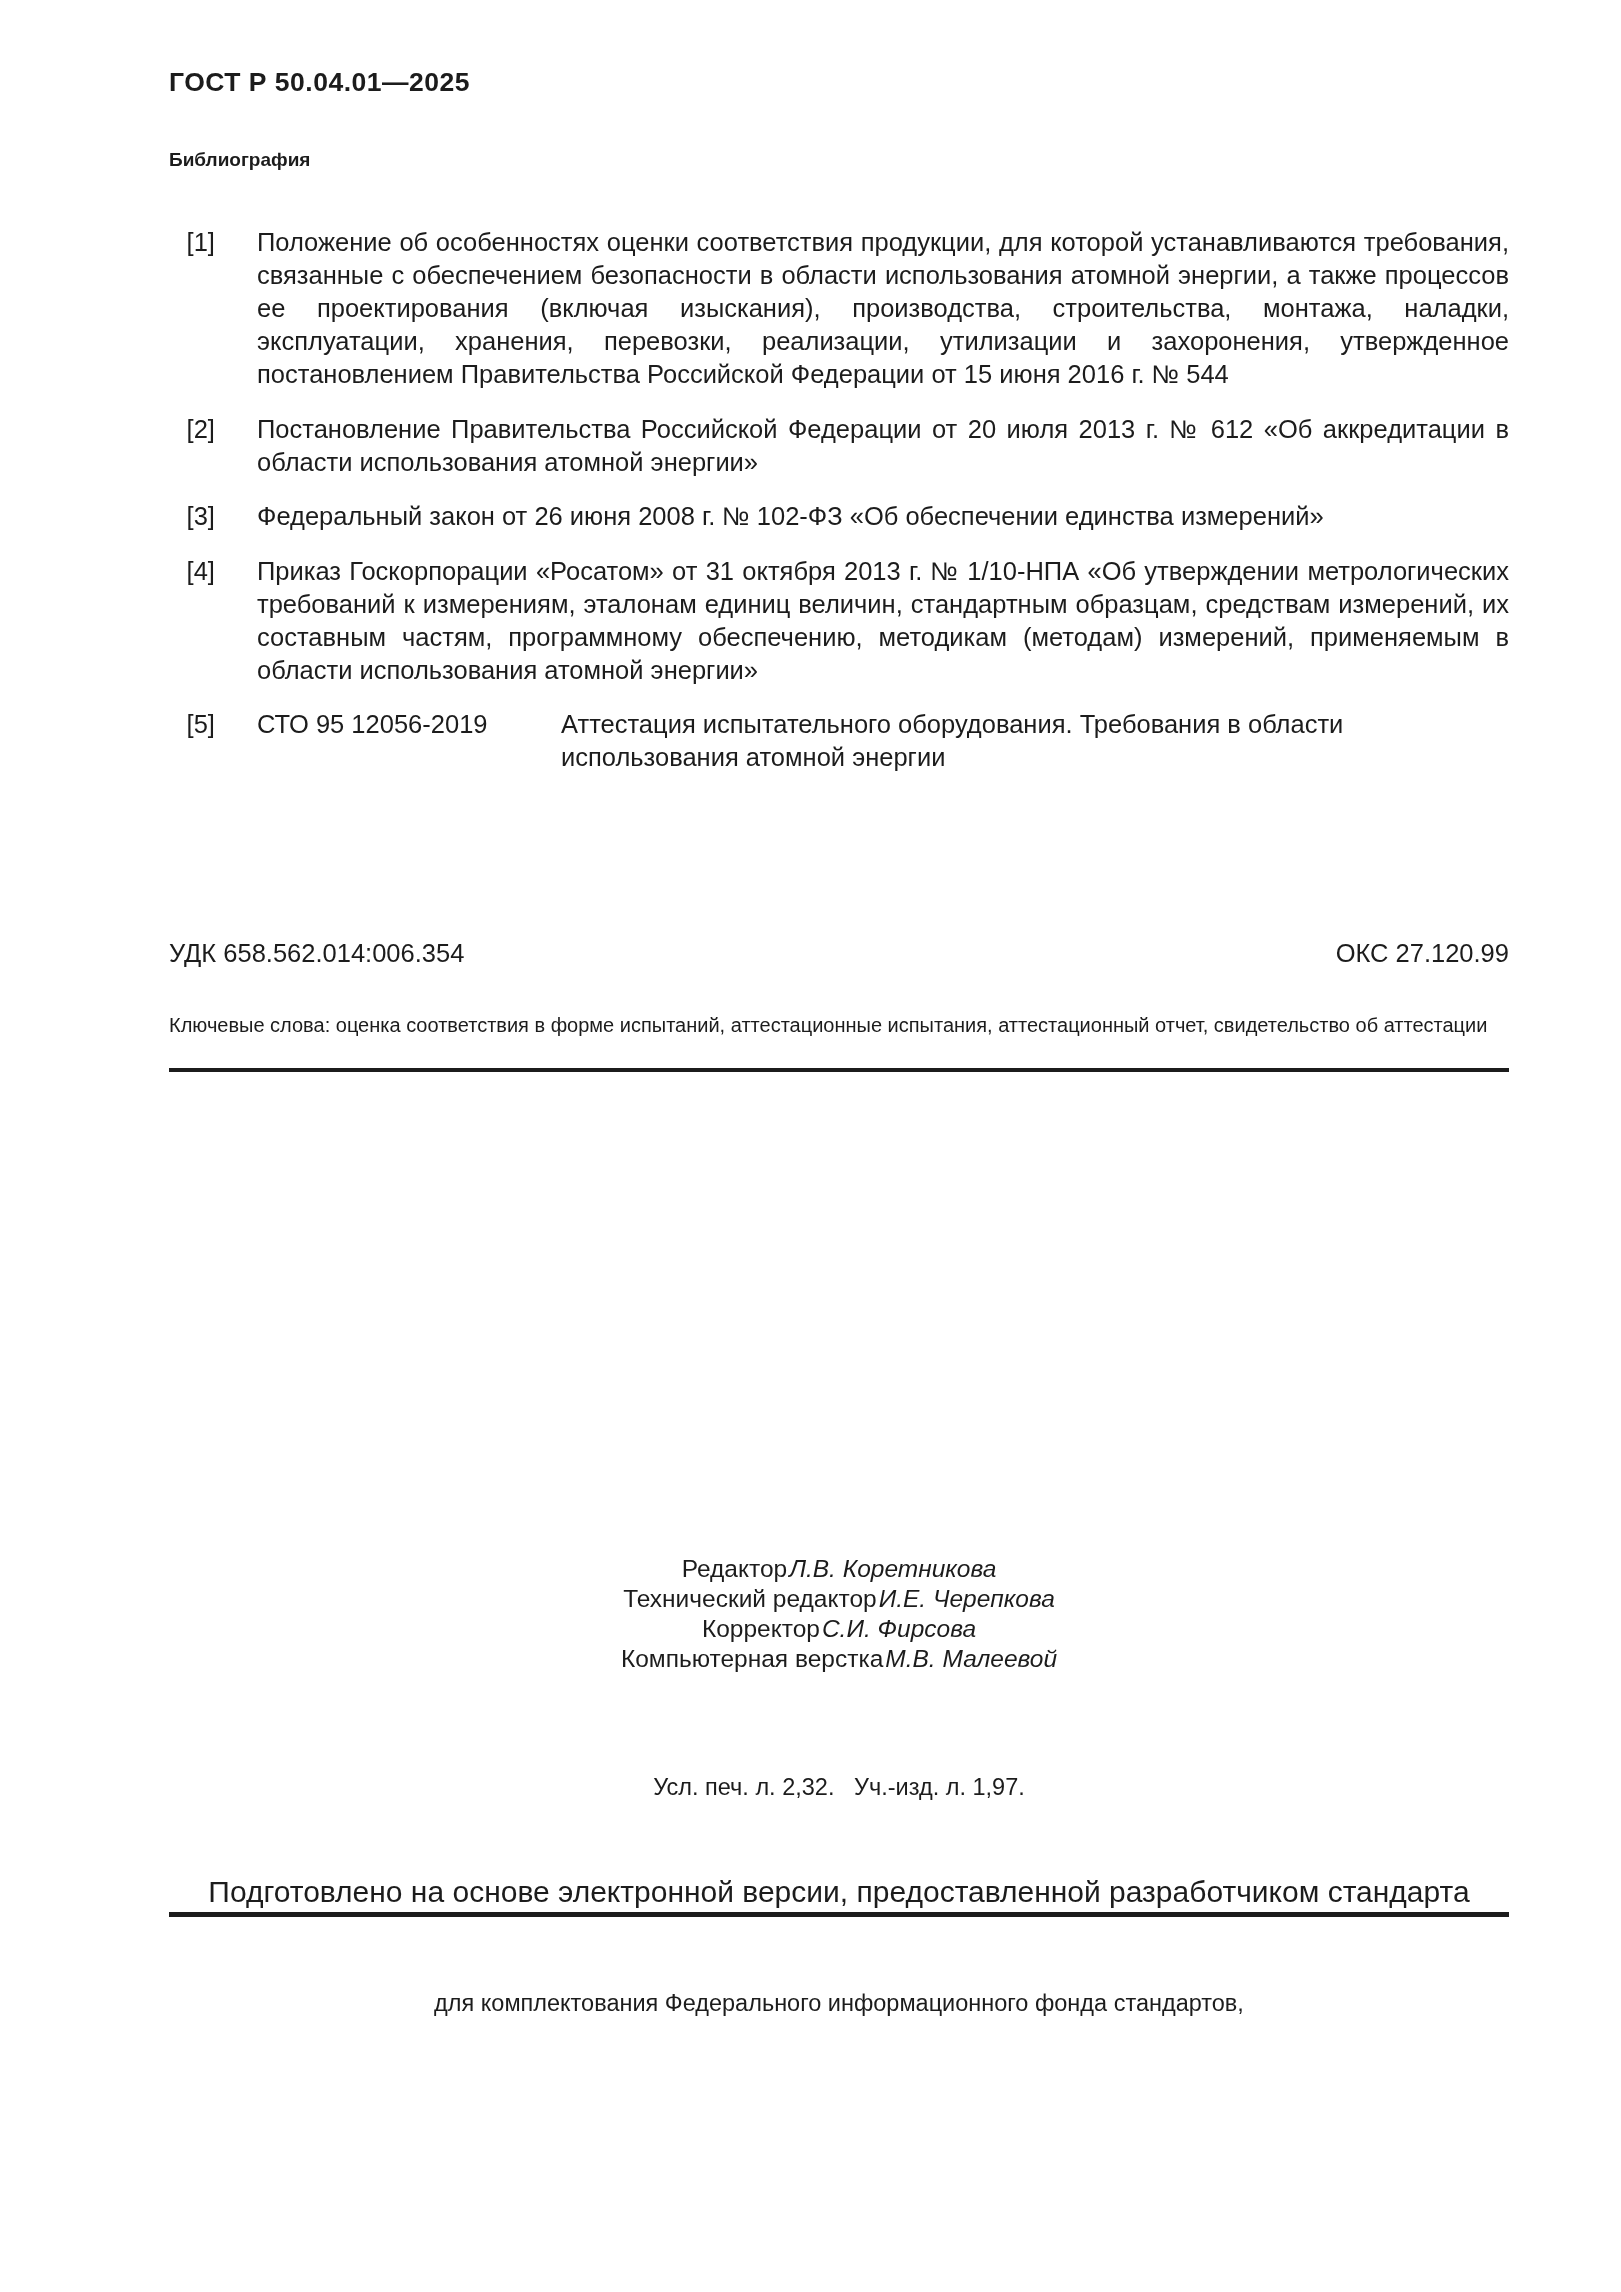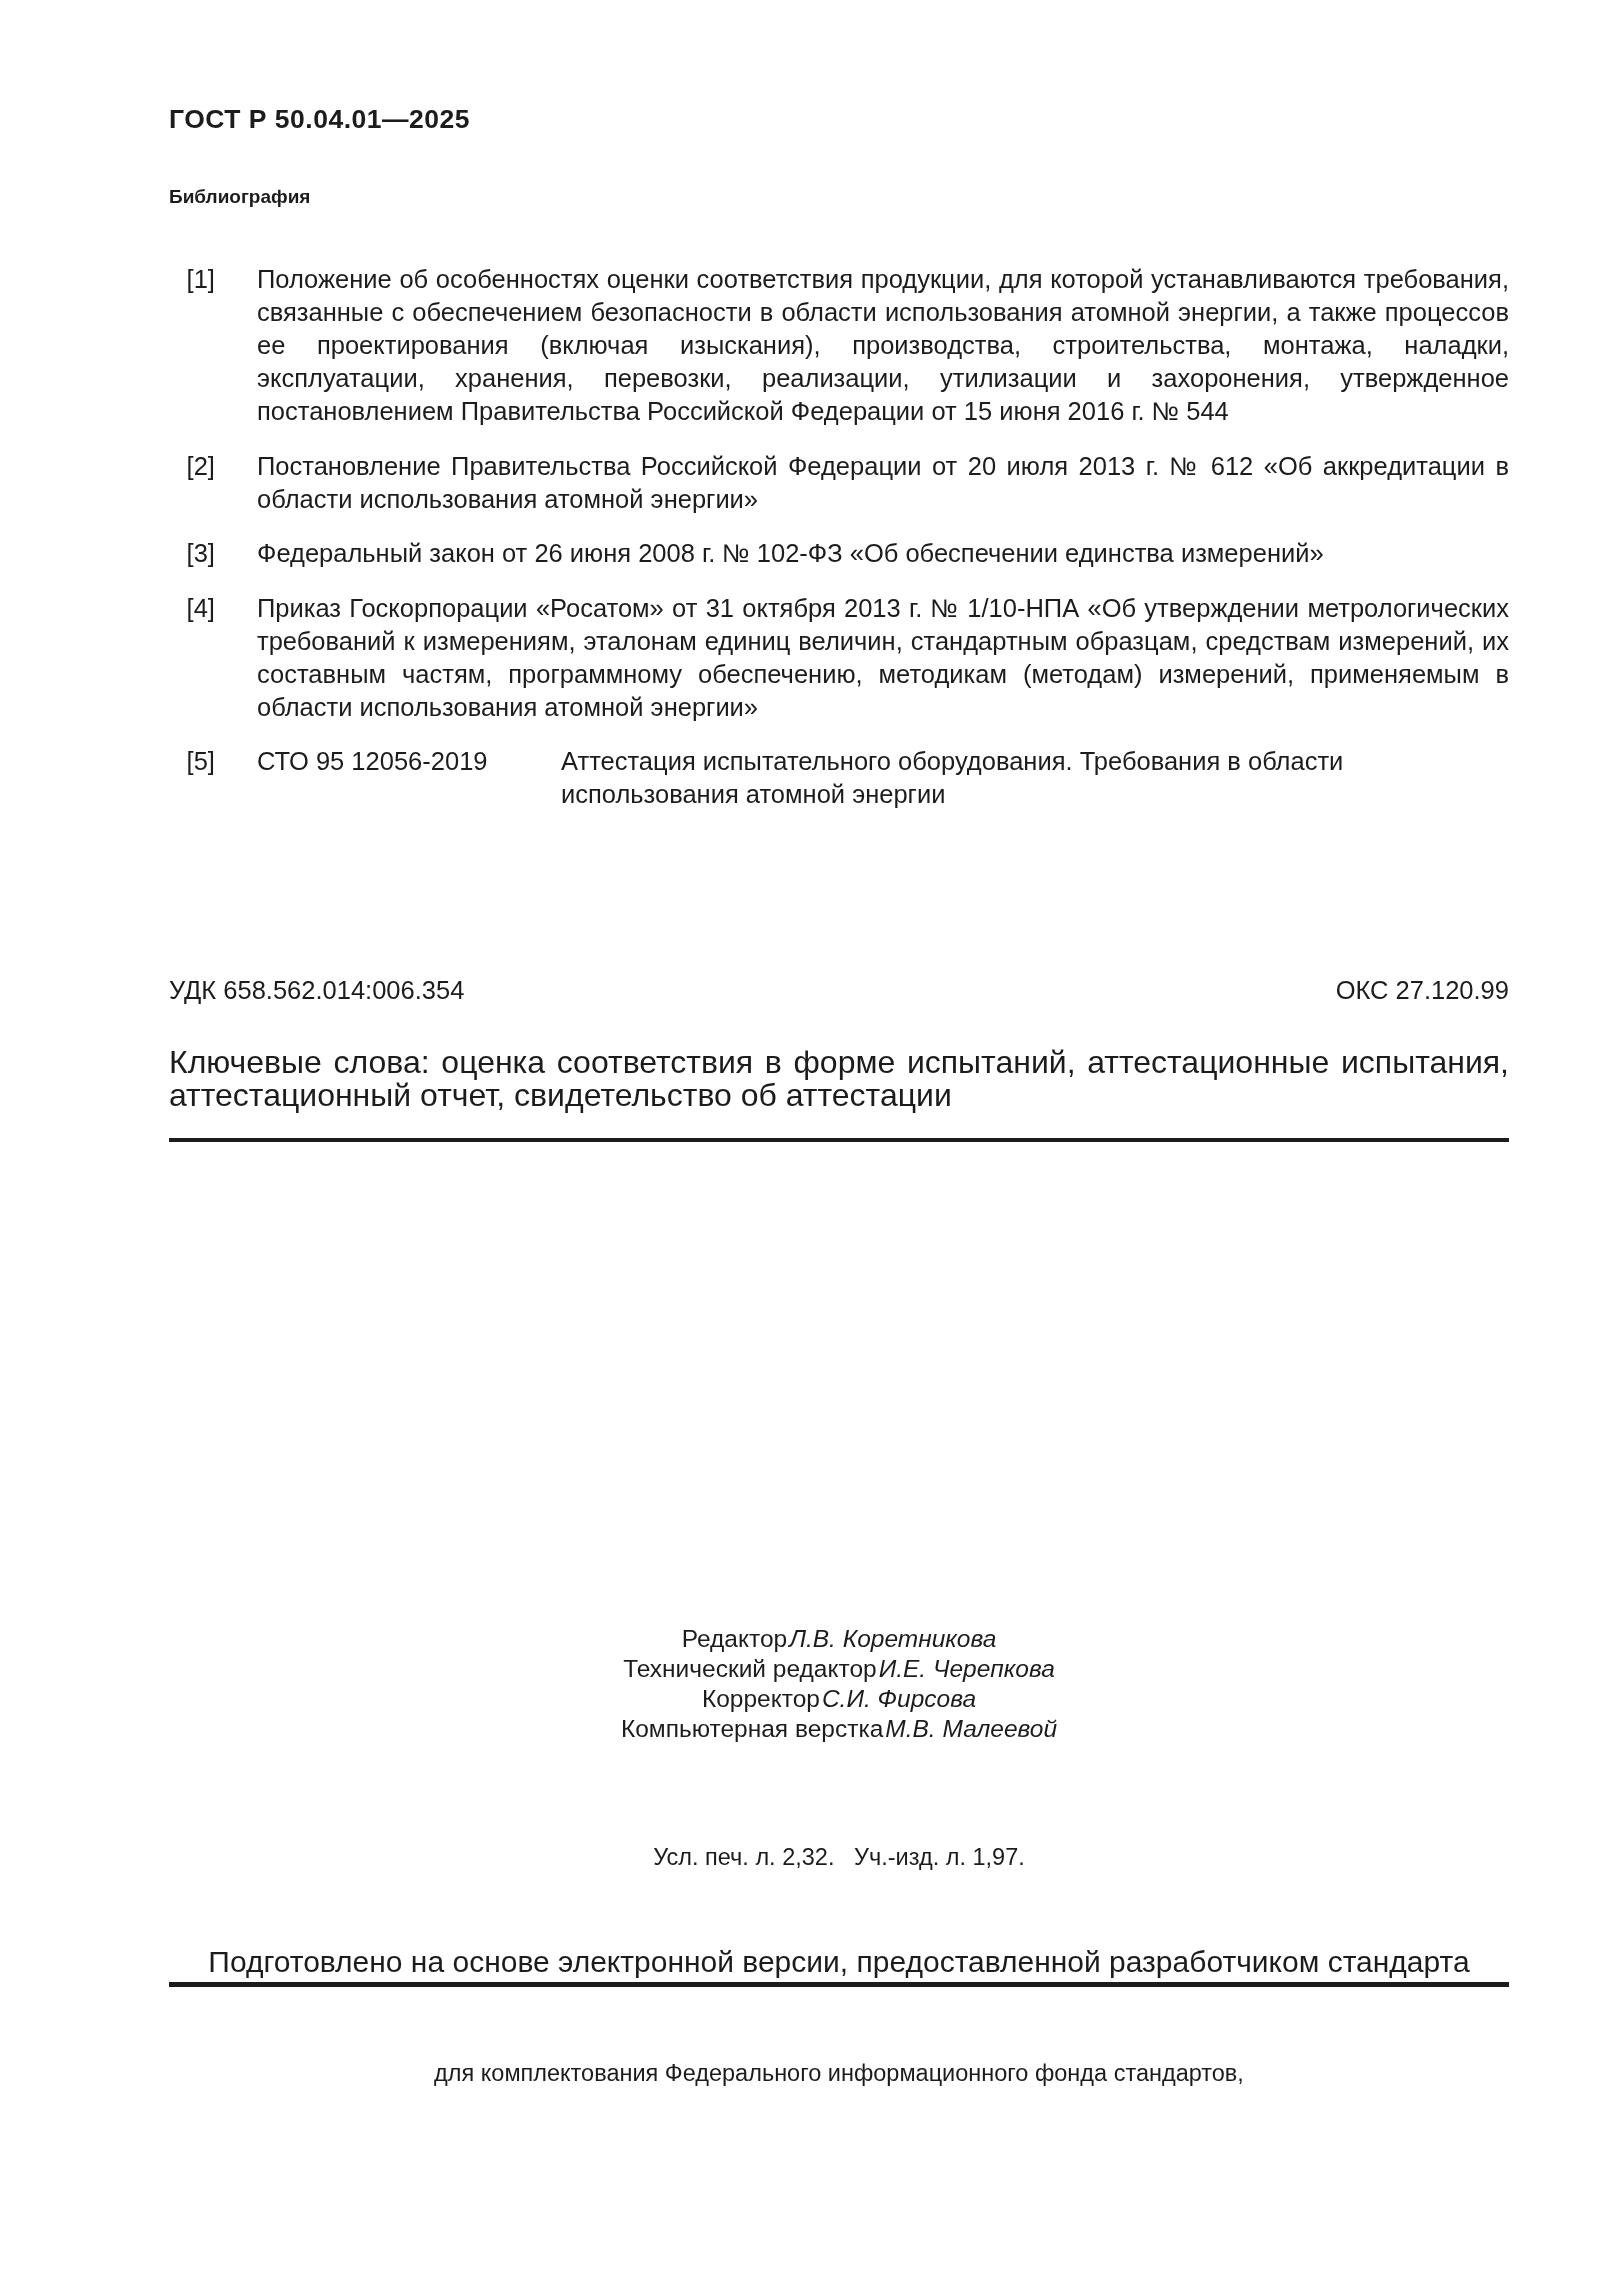--- a/index.html
+++ b/index.html
@@ -8,21 +8,21 @@
     width: 1621px;
     height: 2293px;
     font-family: "Liberation Sans", "DejaVu Sans", sans-serif;
     color: #1c1c1c;
     position: relative;
   }
   .page {
     position: absolute;
     top: 0; left: 0;
     width: 1621px; height: 1680px;
-    padding: 105px 112px 0 169px;
+    padding: 68px 112px 0 169px;
   }
   .doc-code {
     font-size: 26.5px;
     font-weight: bold;
     line-height: 29px;
     letter-spacing: 0.5px;
   }
   .section-title {
     margin-top: 47px;
     text-align: left;
@@ -54,21 +54,21 @@
   }
   .udk-row {
     margin-top: 165px;
     display: flex;
     justify-content: space-between;
     font-size: 25.5px;
     line-height: 29px;
   }
   .keywords {
     margin-top: 41px;
-    font-size: 32px;
+    font-size: 20px;
     line-height: 33px;
     text-align: justify;
   }
   .rule-thin {
     margin-top: 25.5px;
     border-top: 4.9px solid #1c1c1c;
     width: 100%;
   }
   .staff-block {
     margin-top: 482px;

